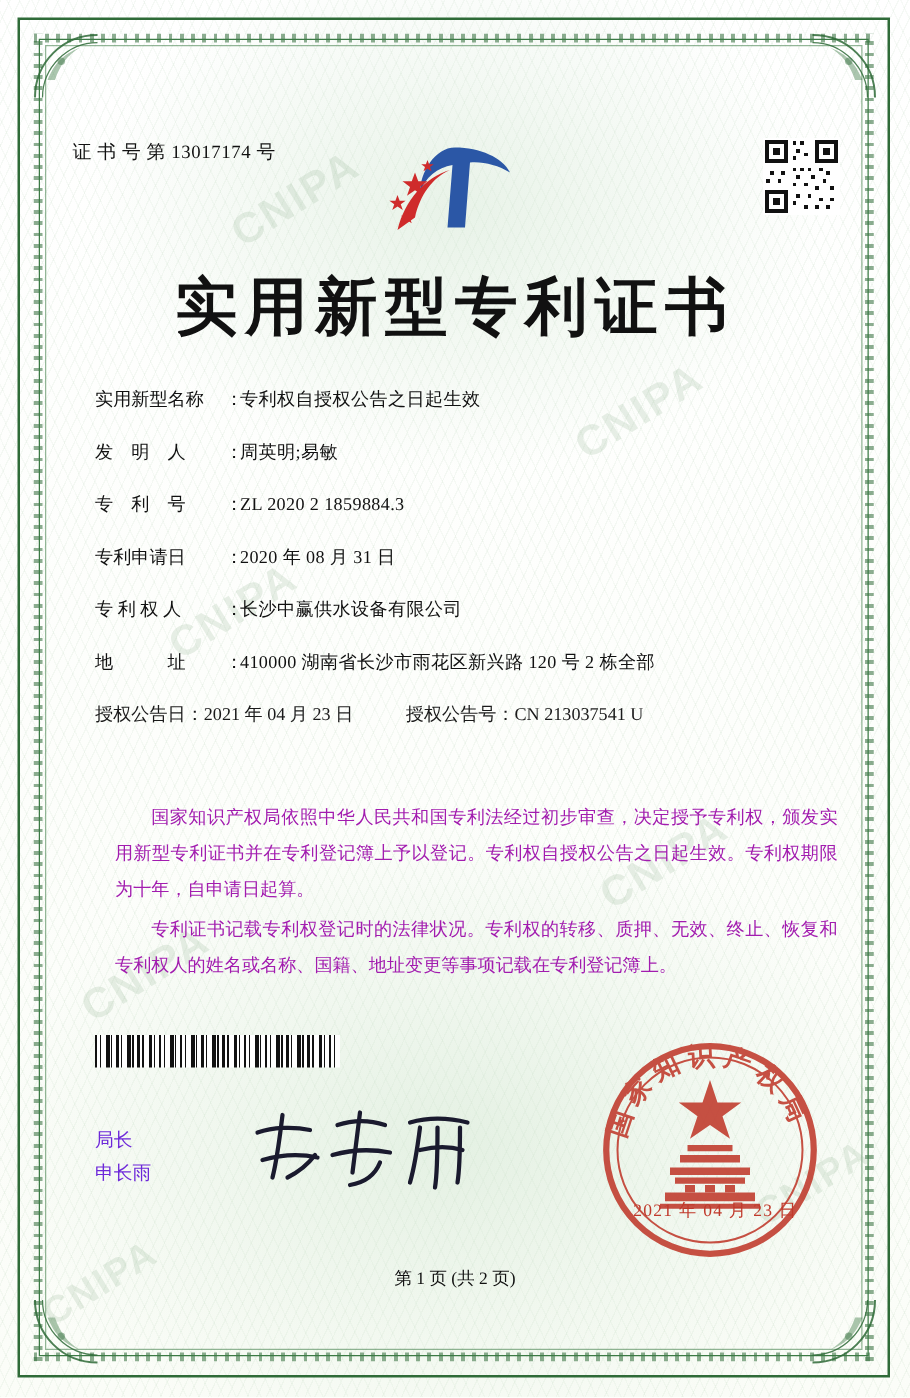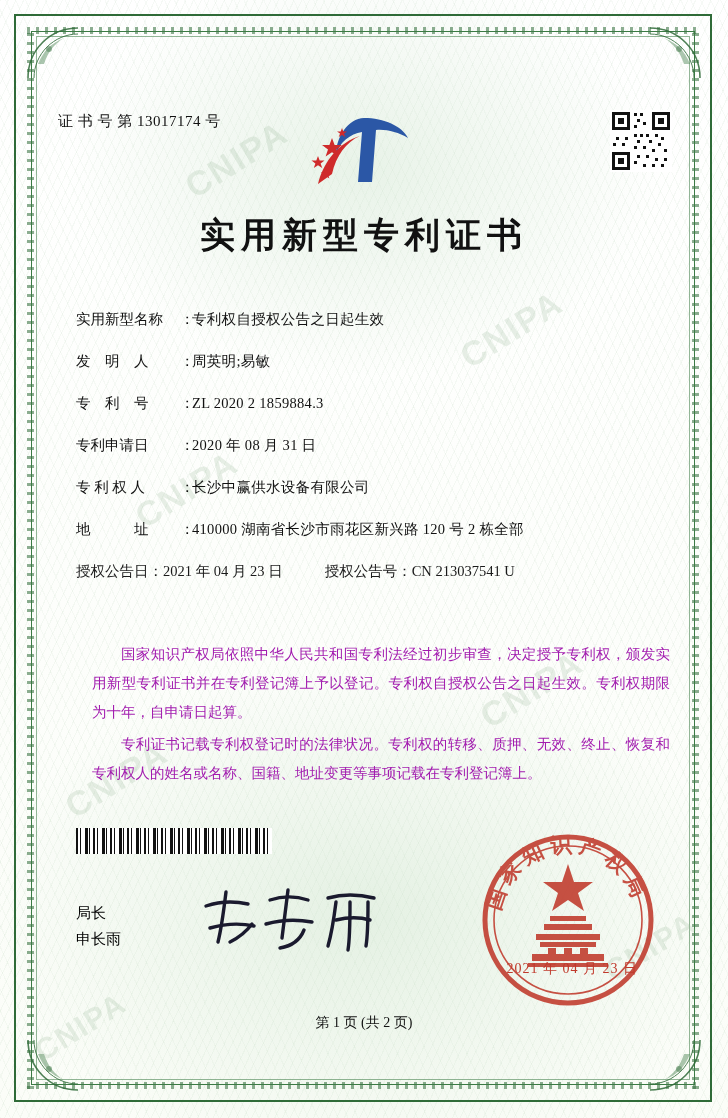--- a/index.html
+++ b/index.html
@@ -124,21 +124,21 @@
   .qr {
     position: absolute;
     right: 56px; top: 110px;
     width: 62px; height: 62px;
   }
 
   .title {
     position: absolute;
     left: 0; right: 0; top: 212px;
     text-align: center;
-    font-size: 35px;
+    font-size: 50px;
     font-weight: 700;
     letter-spacing: 6px;
     color: #111;
     font-family: "Liberation Serif", "DejaVu Serif", serif;
   }
 
   
   .fields {
     position: absolute;
     left: 76px; top: 310px;
@@ -190,21 +190,21 @@
         #111 0 2px, #fff 2px 4px, #111 4px 5px, #fff 5px 9px,
         #111 9px 12px, #fff 12px 13px, #111 13px 14px, #fff 14px 17px);
   }
 
   
   .sig-label {
     position: absolute;
     left: 76px; top: 900px;
     font-size: 15px;
     line-height: 26px;
-    color: #000000;
+    color: #6d28d9;
   }
   .sig-script {
     position: absolute;
     left: 196px; top: 880px;
     width: 200px; height: 80px;
   }
 
   
   .seal {
     position: absolute;

